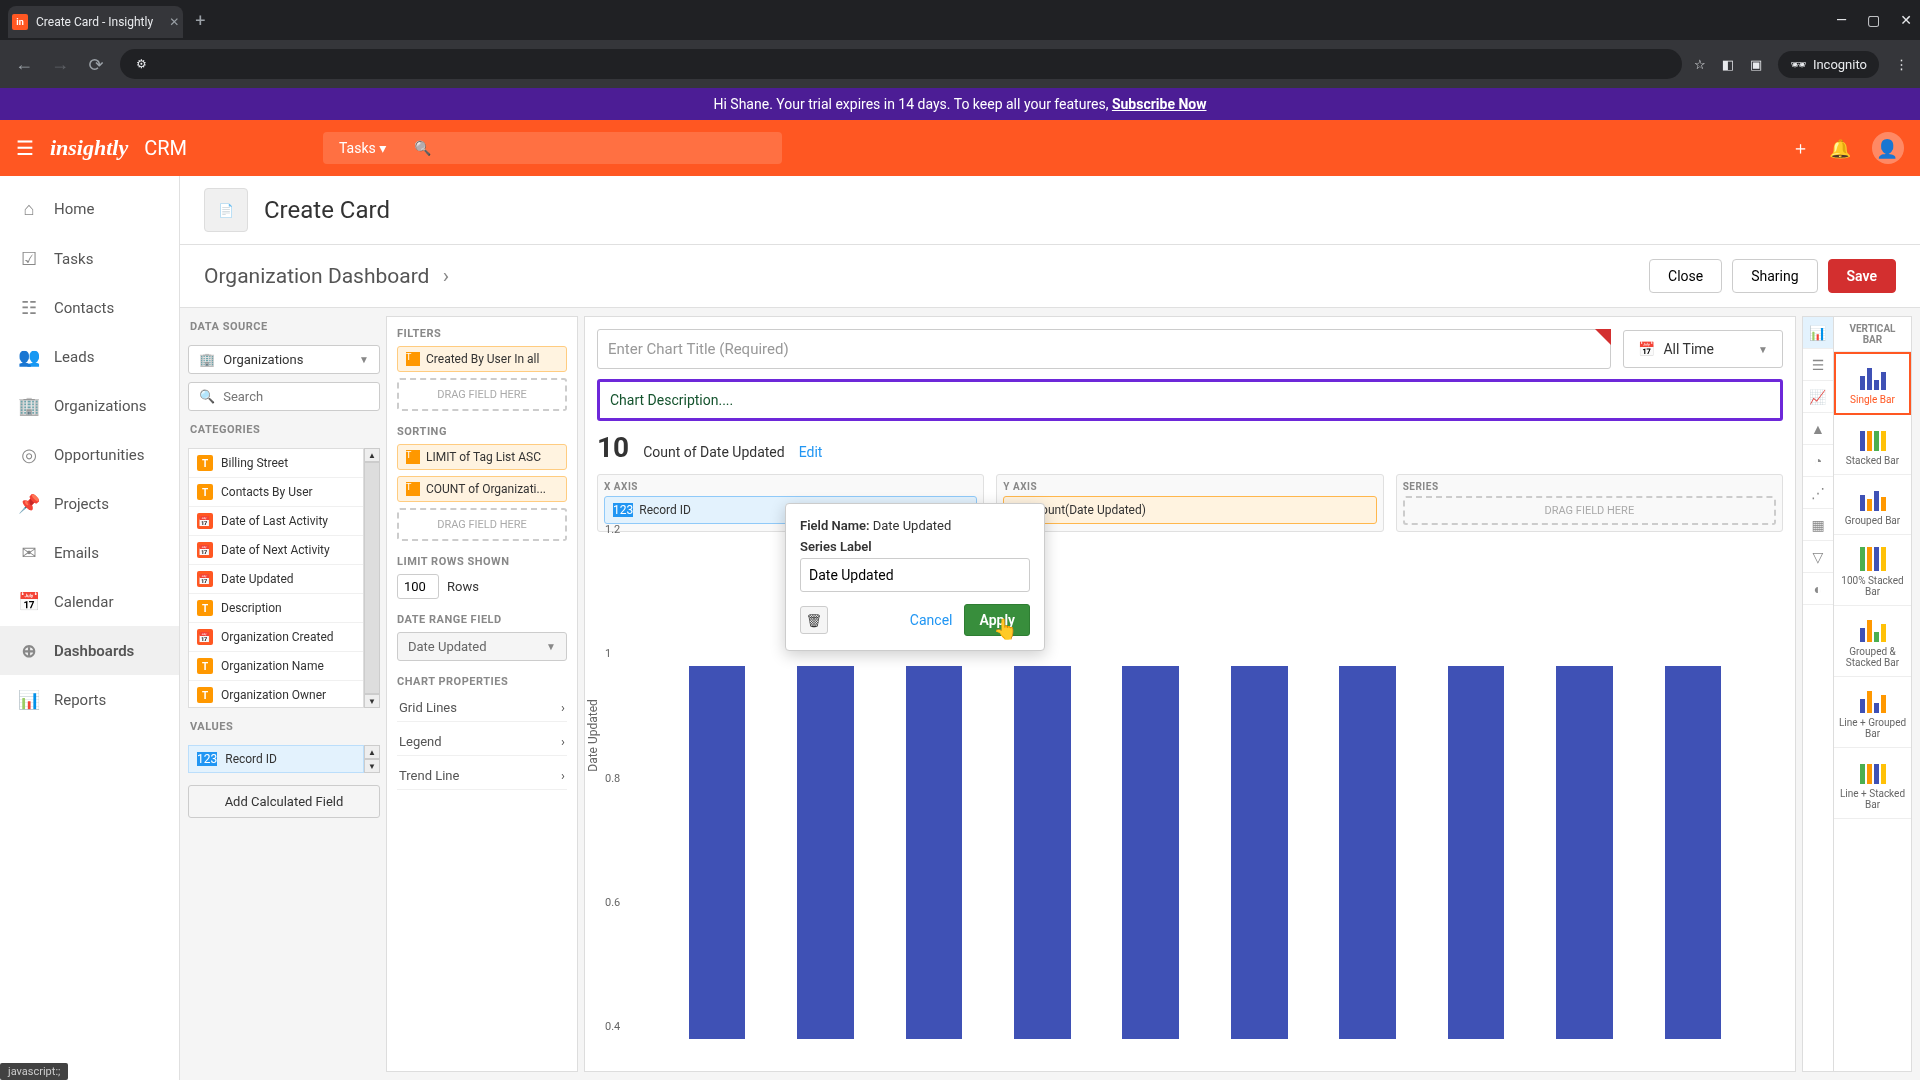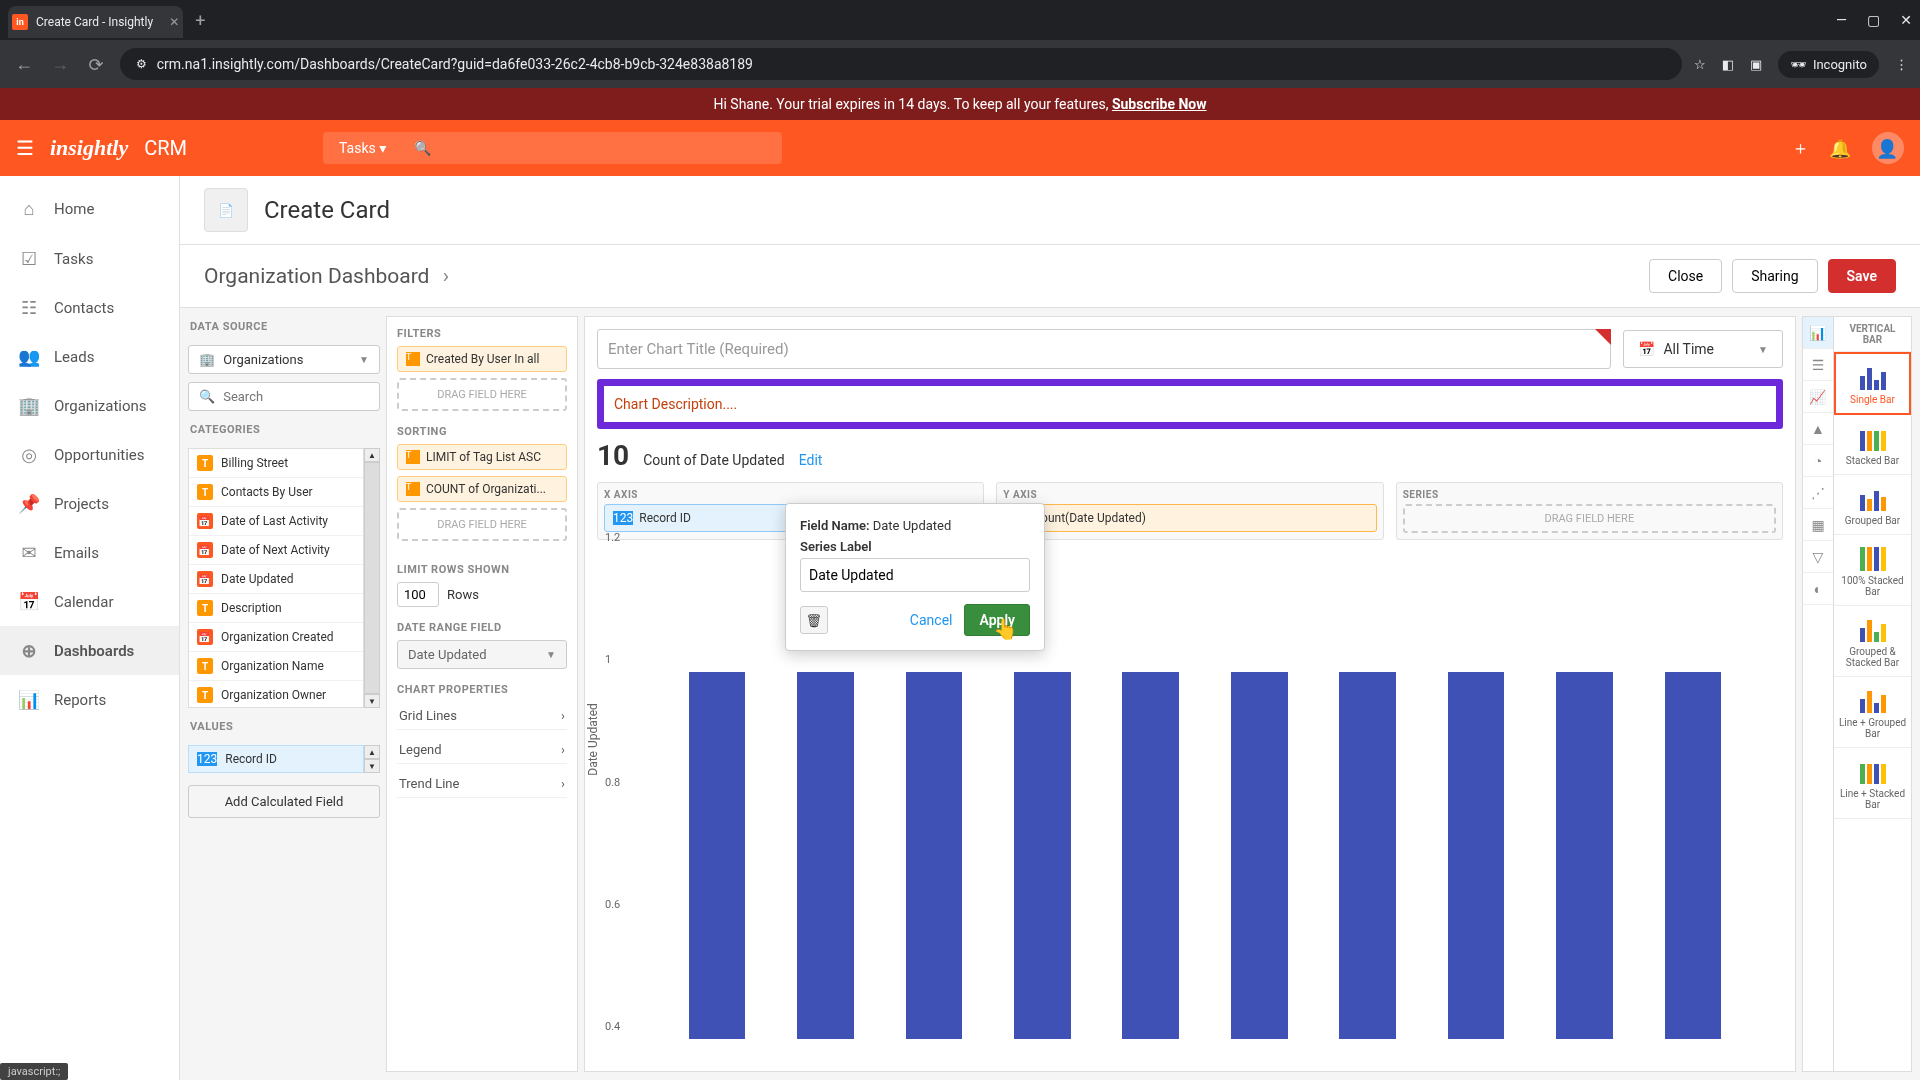--- a/index.html
+++ b/index.html
@@ -18,21 +18,21 @@
 .nav-btn { color: #9aa0a6; cursor: pointer; width: 24px; text-align: center; font-size: 18px; }
 .url-bar { flex: 1; background: #202124; border-radius: 20px; padding: 8px 16px; color: #e8eaed; font-size: 14px; display: flex; align-items: center; gap: 10px; }
 .url-icon { font-size: 12px; }
 .toolbar-icons { display: flex; gap: 16px; color: #e8eaed; align-items: center; }
 .incognito-badge { display: flex; align-items: center; gap: 6px; background: #202124; padding: 6px 12px; border-radius: 20px; font-size: 13px; }
 
 
 .app { background: #fff; height: calc(100vh - 88px); display: flex; flex-direction: column; position: relative; }
 
 
-.trial-banner { background: #7f1d1d; color: #fff; text-align: center; padding: 8px; font-size: 14px; }
+.trial-banner { background: #4c1d95; color: #fff; text-align: center; padding: 8px; font-size: 14px; }
 .trial-banner a { color: #fff; text-decoration: underline; font-weight: bold; }
 
 
 .topnav { background: #ff5722; height: 56px; display: flex; align-items: center; padding: 0 16px; gap: 16px; color: #fff; }
 .hamburger { cursor: pointer; font-size: 20px; }
 .logo { font-family: cursive; font-size: 22px; font-style: italic; font-weight: bold; }
 .crm-label { font-size: 20px; }
 .search-section { display: flex; align-items: center; margin-left: 120px; }
 .tasks-dropdown { background: rgba(255,255,255,0.15); padding: 8px 16px; border-radius: 4px 0 0 4px; cursor: pointer; font-size: 14px; }
 .search-input { background: rgba(255,255,255,0.15); border: none; padding: 8px 12px; border-radius: 0 4px 4px 0; width: 380px; color: #fff; font-size: 14px; }
@@ -99,21 +99,21 @@
 .date-select .chev { margin-left: auto; font-size: 10px; color: #888; }
 .prop-item { padding: 6px 2px; display: flex; align-items: center; justify-content: space-between; cursor: pointer; font-size: 13px; color: #555; border-bottom: 1px solid #f0f0f0; }
 
 
 .chart-area { flex: 1; background: #fff; border: 1px solid #ddd; display: flex; flex-direction: column; padding: 12px; gap: 10px; position: relative; }
 .chart-header-row { display: flex; gap: 12px; align-items: center; }
 .chart-title-input { flex: 1; border: 1px solid #ccc; padding: 10px; border-radius: 3px; font-size: 15px; position: relative; }
 .chart-title-input .corner { position: absolute; top: -1px; right: -1px; width: 0; height: 0; border-left: 16px solid transparent; border-top: 16px solid #d32f2f; }
 .time-select { border: 1px solid #ccc; padding: 10px 14px; border-radius: 3px; display: flex; align-items: center; gap: 8px; cursor: pointer; font-size: 14px; width: 160px; }
 .time-select .chev { margin-left: auto; font-size: 10px; color: #888; }
-.chart-desc { border: 7px solid #6d28d9; padding: 10px; border-radius: 3px; font-size: 14px; color: #c2410c; }
+.chart-desc { border: 3px solid #6d28d9; padding: 10px; border-radius: 3px; font-size: 14px; color: #14532d; }
 .summary-row { display: flex; align-items: baseline; gap: 14px; font-size: 14px; }
 .summary-num { font-size: 28px; font-weight: bold; color: #333; }
 .summary-edit { color: #2196f3; cursor: pointer; }
 
 .axis-row { display: flex; gap: 12px; }
 .axis-box { flex: 1; background: #f9f9f9; border: 1px solid #e0e0e0; border-radius: 3px; padding: 6px; }
 .axis-label { font-size: 10px; color: #888; font-weight: bold; letter-spacing: 0.5px; margin-bottom: 4px; }
 .axis-chip { padding: 6px 8px; border-radius: 3px; display: flex; align-items: center; gap: 6px; font-size: 12px; }
 .axis-chip.x { background: #e3f2fd; border: 1px solid #90caf9; }
 .axis-chip.y { background: #fff3e0; border: 1px solid #ffb74d; }
@@ -172,21 +172,20 @@
     <span>✕</span>
   </div>
 </div>
 
 <div class="browser-toolbar">
   <span class="nav-btn">←</span>
   <span class="nav-btn" style="opacity:0.4">→</span>
   <span class="nav-btn">⟳</span>
   <div class="url-bar">
     <span class="url-icon">⚙</span>
-    <span>crm.na1.insightly.com/Dashboards/CreateCard?guid=da6fe033-26c2-4cb8-b9cb-324e838a8189</span>
   </div>
   <div class="toolbar-icons">
     <span>☆</span>
     <span>◧</span>
     <span>▣</span>
     <div class="incognito-badge">
       <span>🕶</span>
       <span>Incognito</span>
     </div>
     <span>⋮</span>
@@ -367,21 +366,21 @@
           <div class="cfg-label" style="margin-top:8px">SORTING</div>
           <div class="chip">
               <span class="ficon text">T</span>
               <span>LIMIT of Tag List ASC</span>
             </div>
           <div class="chip">
               <span class="ficon text">T</span>
               <span>COUNT of Organizati...</span>
             </div>
           <div class="dropzone">DRAG FIELD HERE</div>
-          <div class="cfg-label" style="margin-top:16px">LIMIT ROWS SHOWN</div>
+          <div class="cfg-label" style="margin-top:8px">LIMIT ROWS SHOWN</div>
           <div class="limit-row">
             <input class="limit-input" value="100" style="">
             <span>Rows</span>
           </div>
           <div class="cfg-label" style="margin-top:8px">DATE RANGE FIELD</div>
           <div class="date-select">
             <span>Date Updated</span>
             <span class="chev">▼</span>
           </div>
           <div class="cfg-label" style="margin-top:8px">CHART PROPERTIES</div>

